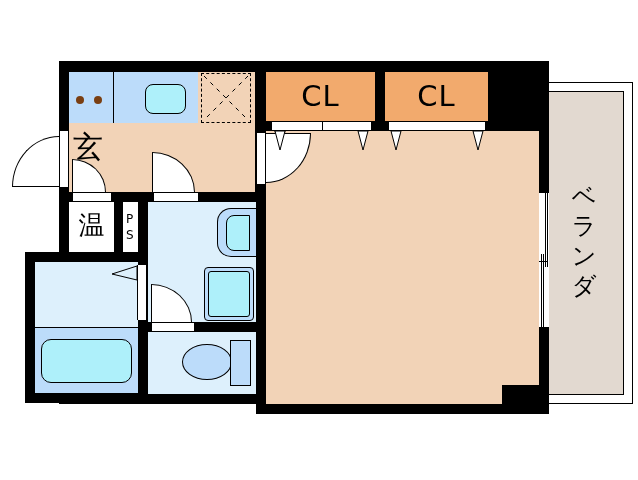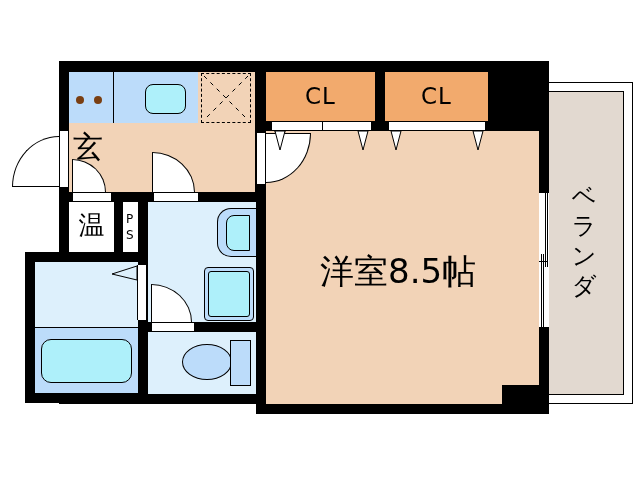--- a/index.html
+++ b/index.html
@@ -4,21 +4,21 @@
 <style>
   html, body { margin: 0; padding: 0; background: #ffffff; }
   .canvas { position: relative; width: 638px; height: 480px; background: #ffffff; overflow: hidden;
             font-family: "DejaVu Sans", "Liberation Sans", sans-serif; color: #000; }
   .abs { position: absolute; box-sizing: border-box; }
   .wall { background: #000; }
   .floor { background: #f2d3b7; }
   .wet { background: #ddf0fc; }
   .fixture { background: #bcdcfa; }
   .water { background: #aef0fa; }
-  .closet { background: #f2aa6d; display: flex; align-items: center; justify-content: center; font-size: 23px; letter-spacing: 1px; }
+  .closet { background: #f2aa6d; display: flex; align-items: center; justify-content: center; font-size: 29px; letter-spacing: 1px; }
   .white { background: #ffffff; }
   .thr { background: #fff; border: 1px solid #000; }
   .label { white-space: nowrap; line-height: 1; }
   .door-tr { background: #fff; border-left: 1px solid #000; border-top: 1px solid #000; border-right: 1px solid #000; border-top-right-radius: 100% 100%; }
   .vline { background: #000; width: 1px; }
   .hline { background: #000; height: 1px; }
 </style>
 </head>
 <body>
 
@@ -70,21 +70,20 @@
   <div class="abs thr" style="left:388px;top:121px;width:98px;height:10px;"></div>
 
   <div class="abs floor" style="left:266px;top:131px;width:273px;height:273px;"></div>
   <div class="abs wall" style="left:502px;top:385px;width:47px;height:29px;"></div>
   <svg class="abs" width="273" height="22" style="left:266px;top:131px;">
     <polygon points="9,0 19,0 14,19" fill="#fff" stroke="#000" stroke-width="1"></polygon>
     <polygon points="92,0 102,0 97,19" fill="#fff" stroke="#000" stroke-width="1"></polygon>
     <polygon points="125,0 135,0 130,19" fill="#fff" stroke="#000" stroke-width="1"></polygon>
     <polygon points="207,0 217,0 212,19" fill="#fff" stroke="#000" stroke-width="1"></polygon>
   </svg>
-  <div class="abs label" style="left:320px;top:254px;font-size:34px;">洋室8.5帖</div>
 
   <div class="abs white" style="left:256px;top:133px;width:10px;height:51px;border-left:1px solid #000;border-right:1px solid #000;"></div>
   <div class="abs white" style="left:266px;top:133px;width:45px;height:50px;border-top:1px solid #000;border-right:1px solid #000;border-bottom:1px solid #000;border-bottom-right-radius:100% 100%;"></div>
   <svg class="abs" width="14" height="20" style="left:273px;top:131px;">
     <polygon points="2,0 12,0 7,19" fill="#fff" stroke="#000" stroke-width="1"></polygon>
   </svg>
 
   <div class="abs white" style="left:539px;top:192px;width:10px;height:136px;border-top:1px solid #000;border-bottom:1px solid #000;"></div>
   <div class="abs vline" style="left:545px;top:193px;height:74px;"></div>
   <div class="abs vline" style="left:547px;top:193px;height:74px;"></div>

